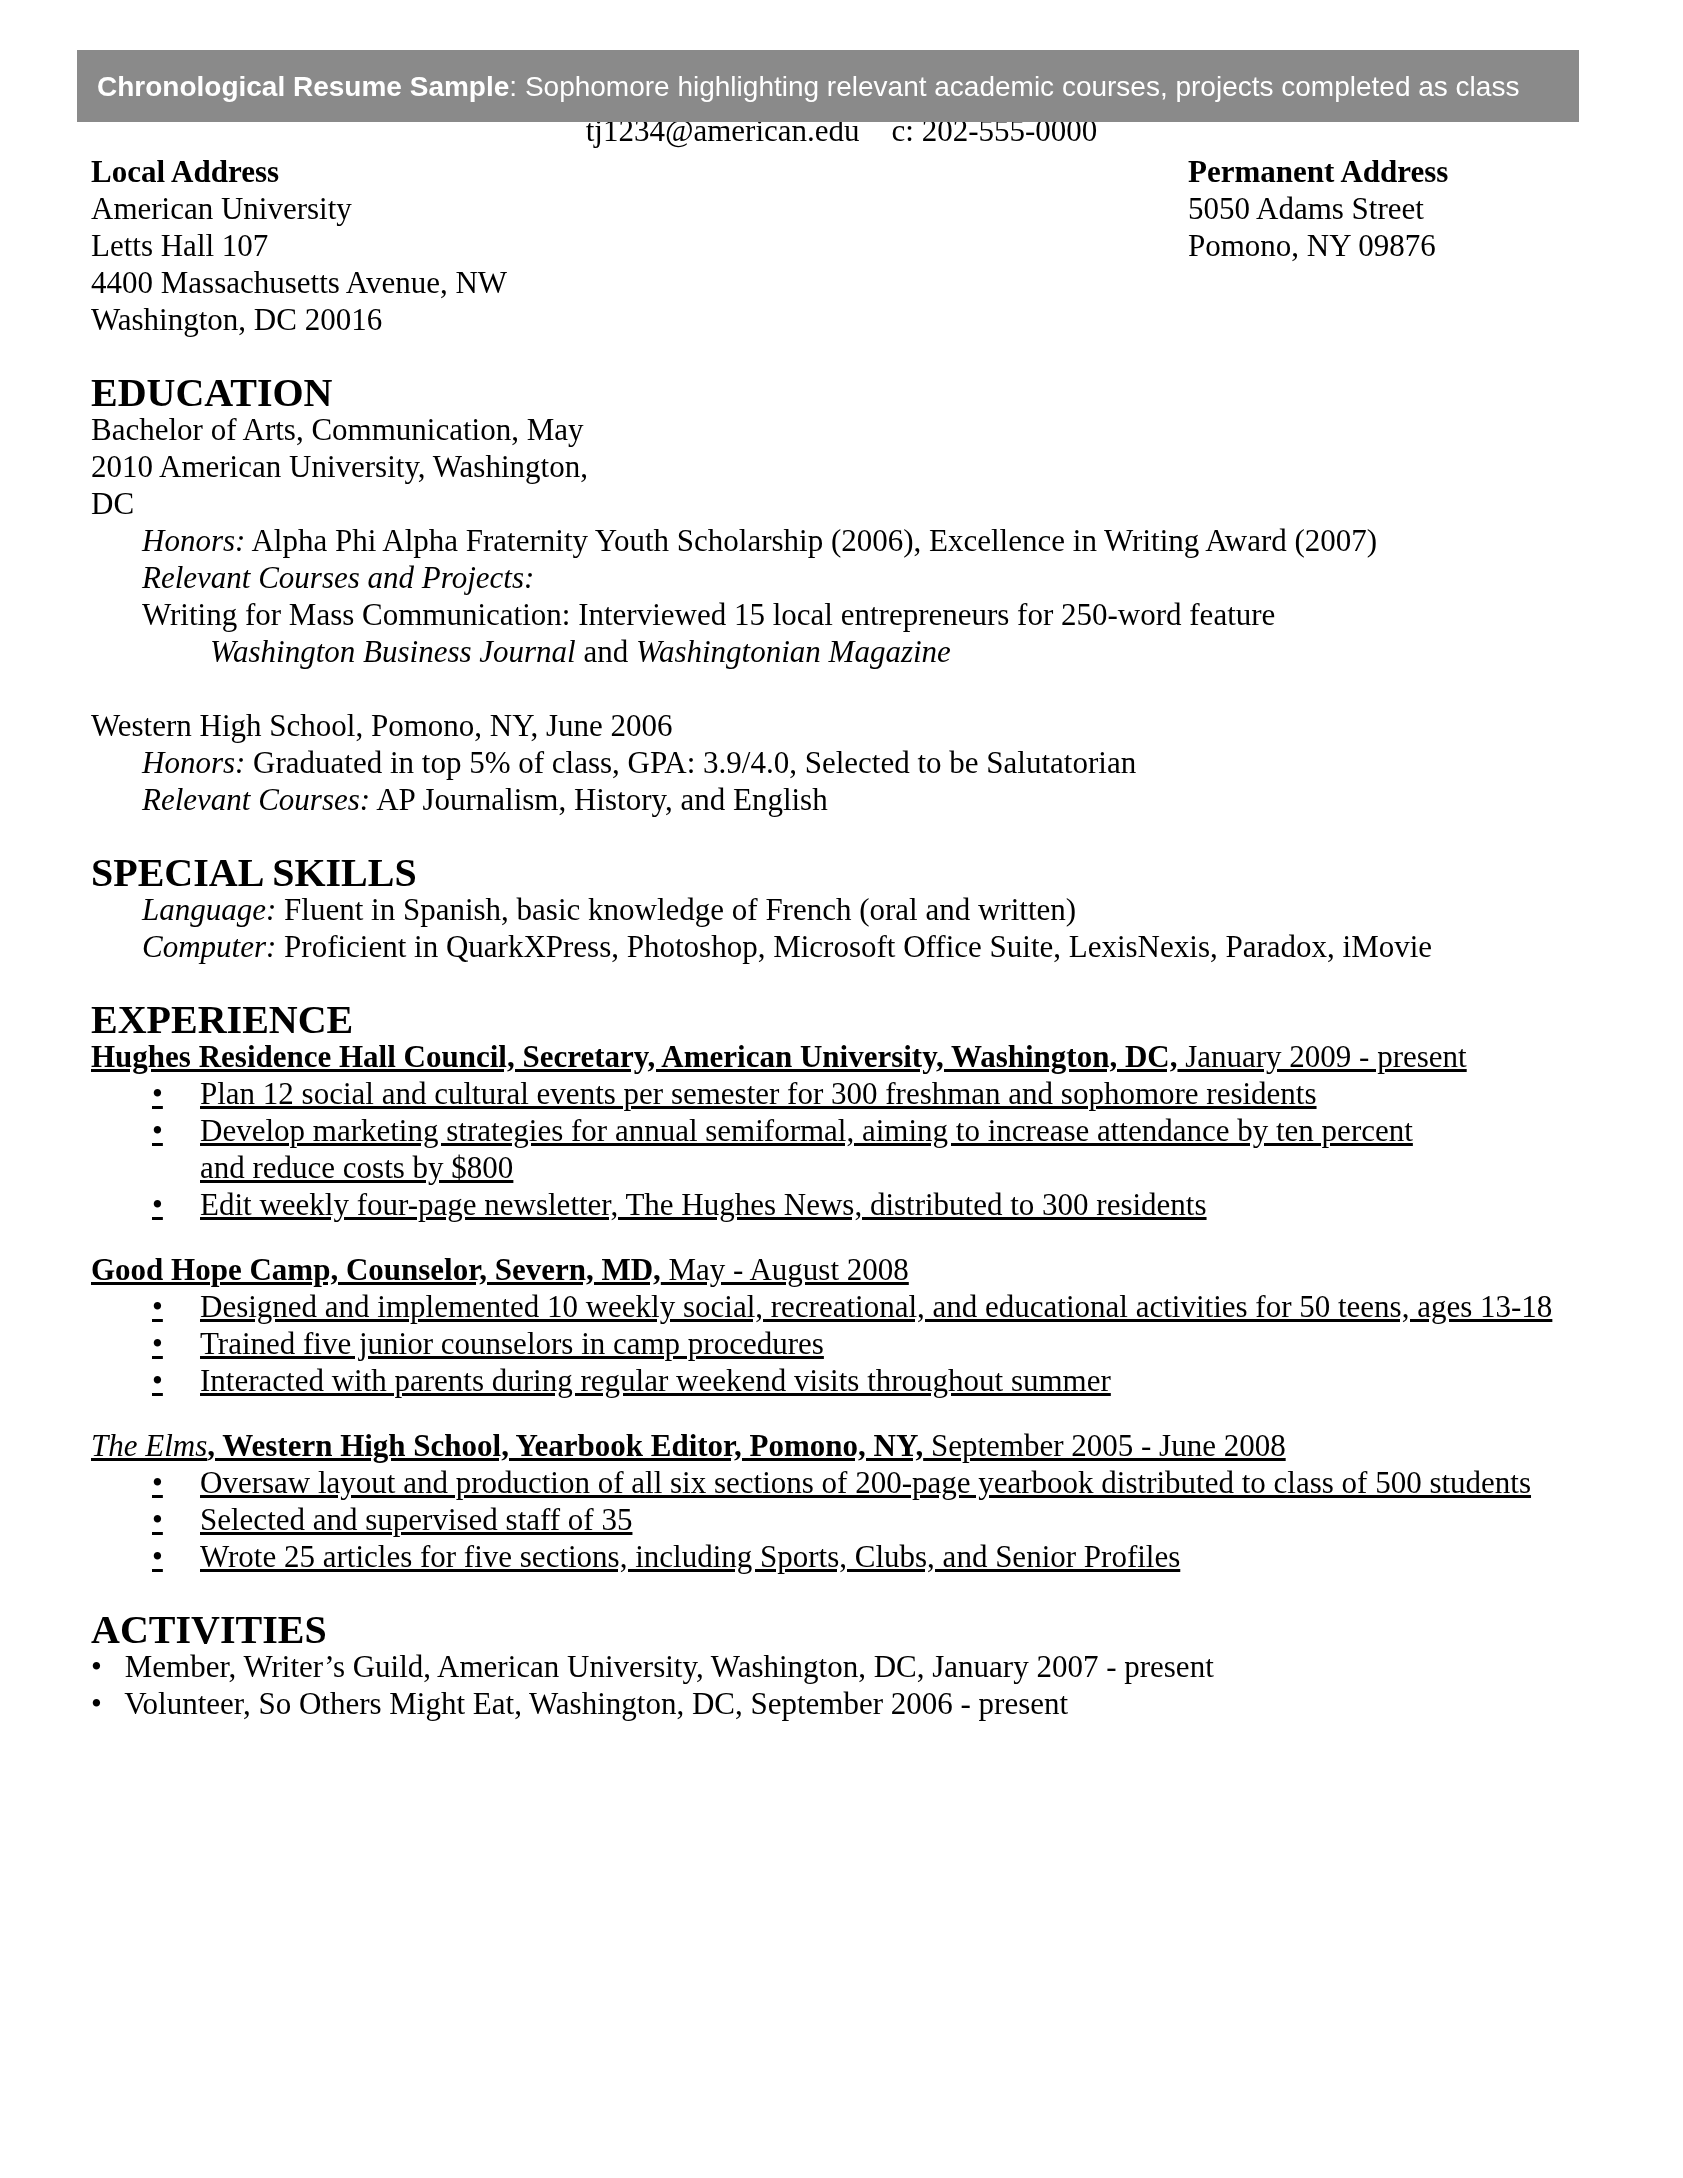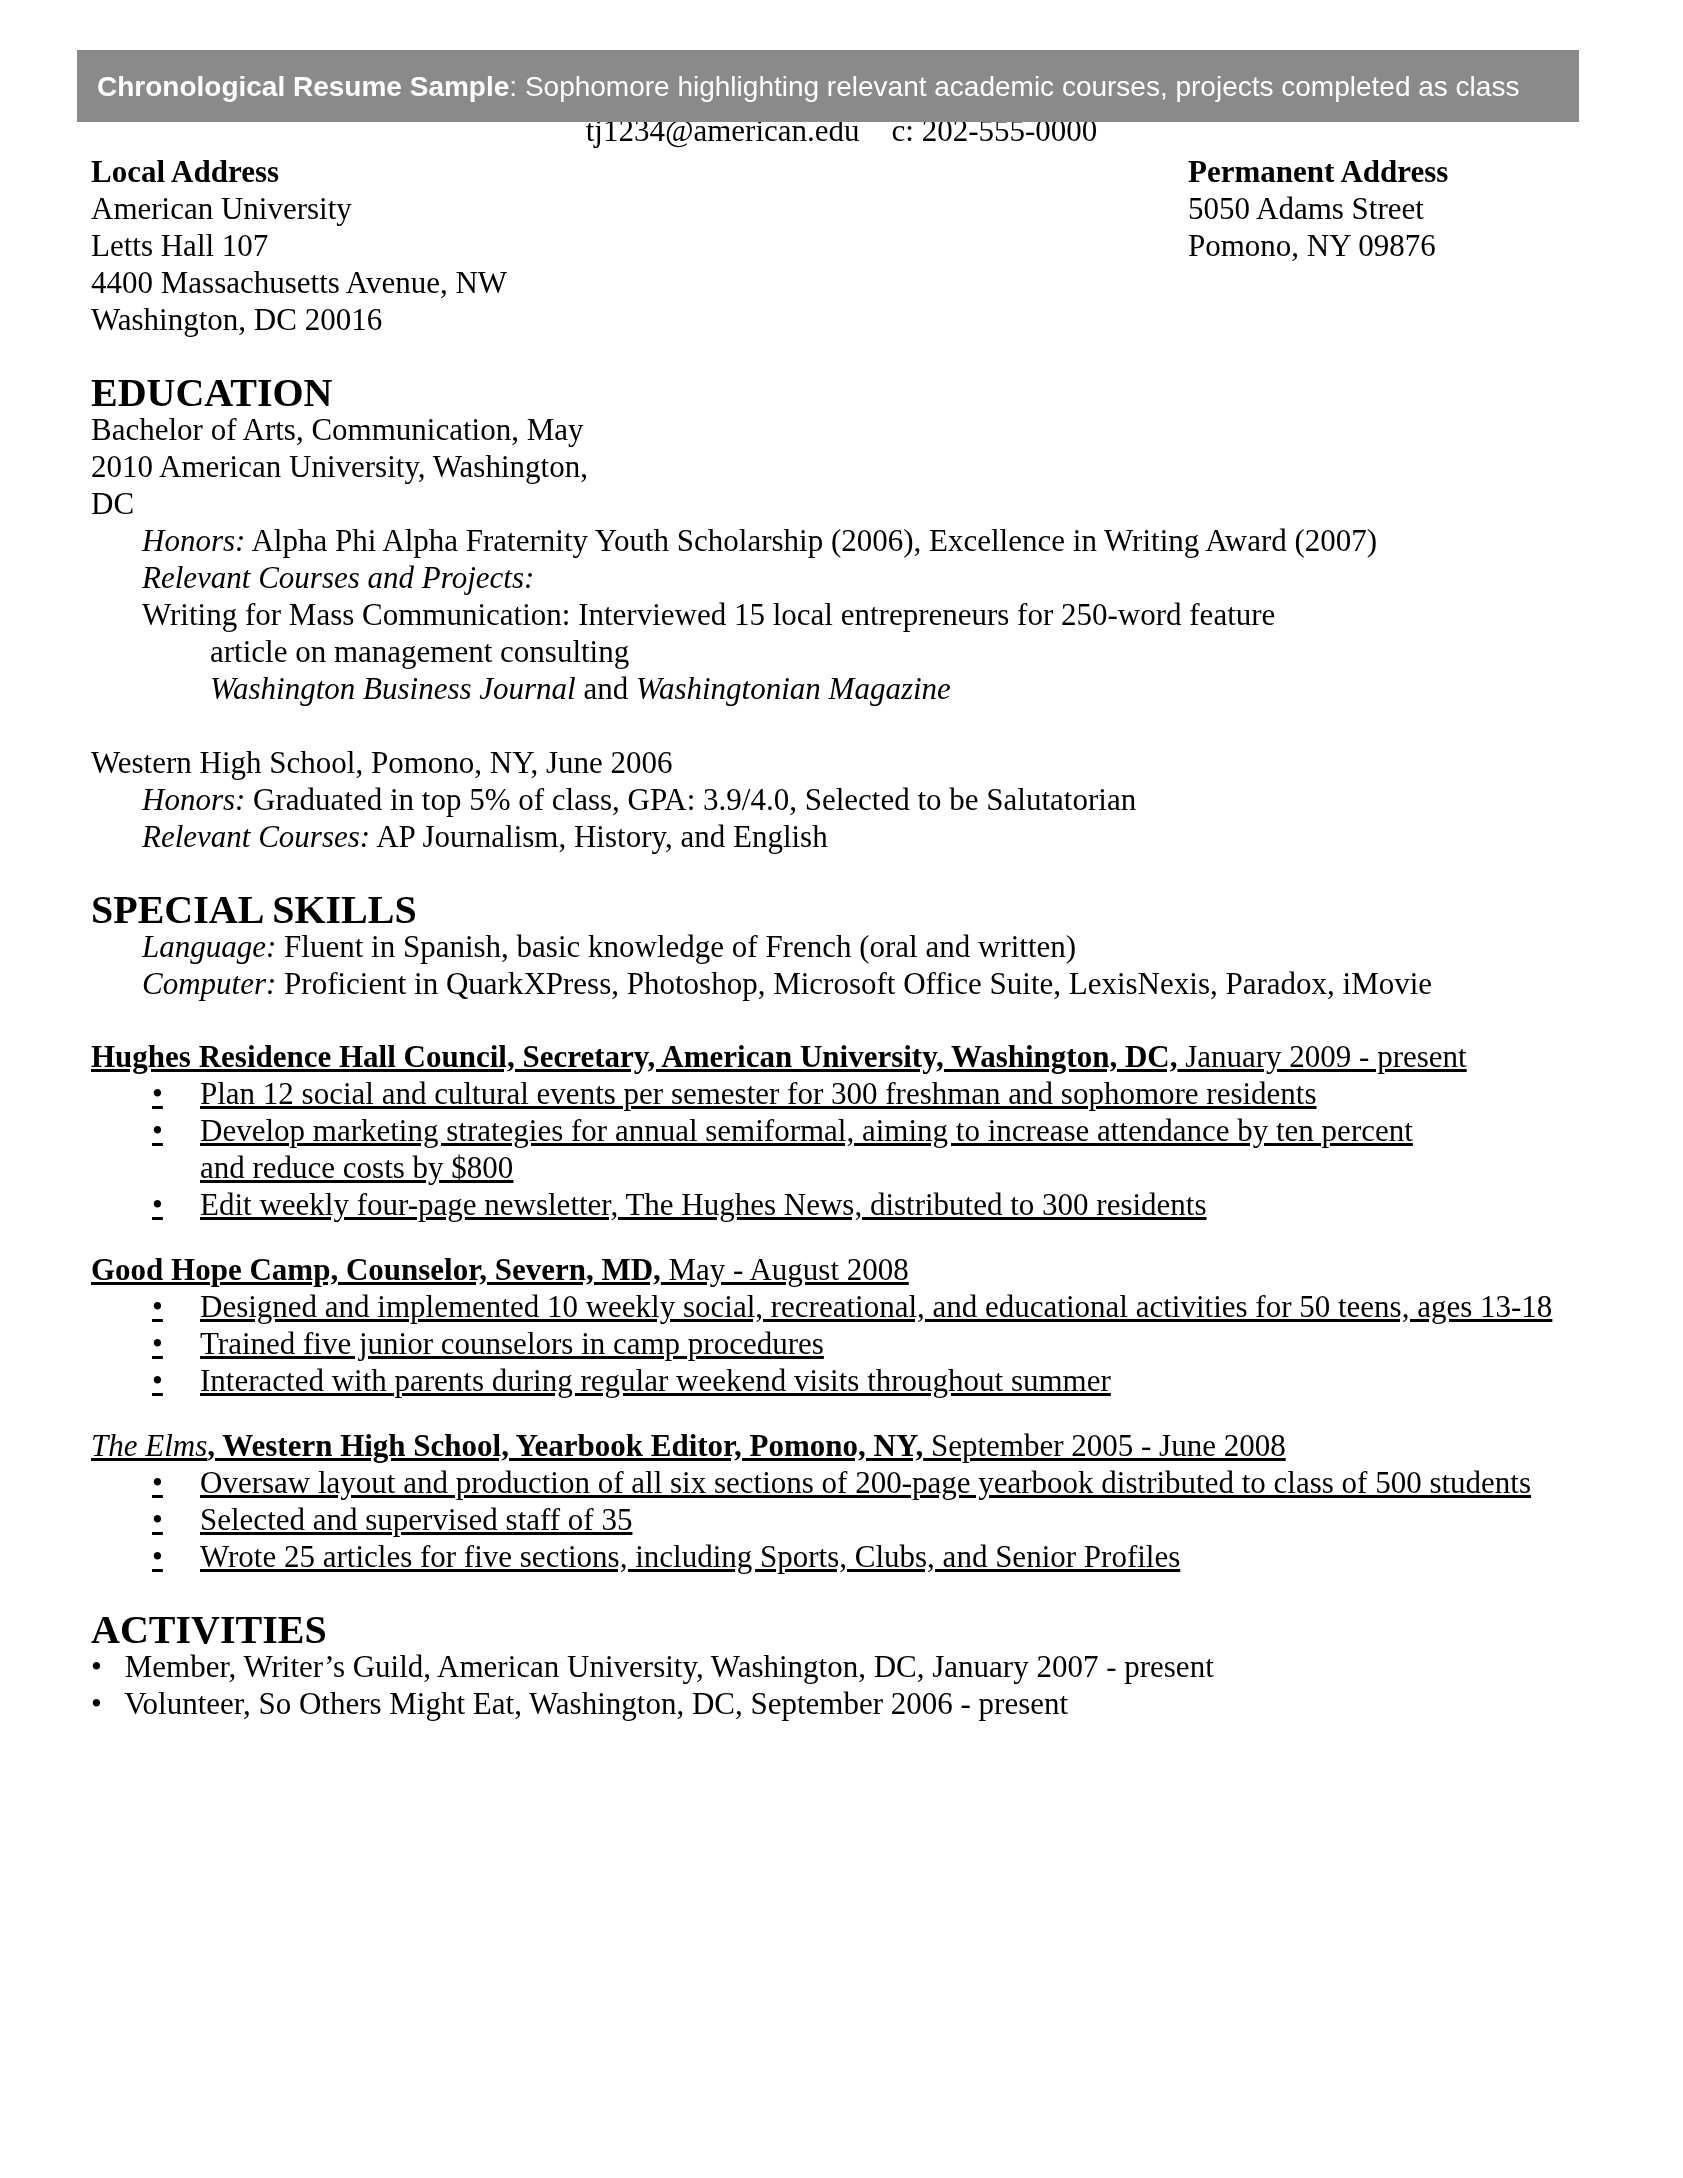--- a/index.html
+++ b/index.html
@@ -96,21 +96,20 @@
         <div>Bachelor of Arts, Communication, May</div>
         <div>2010 American University, Washington,</div>
         <div>DC</div>
         <div class="ind1">
           <span class="it">Honors:</span><span> Alpha Phi Alpha Fraternity Youth Scholarship (2006), Excellence in Writing Award (2007)</span>
         </div>
         <div class="ind1">
           <span class="it">Relevant Courses and Projects:</span>
         </div>
         <div class="ind1">Writing for Mass Communication: Interviewed 15 local entrepreneurs for 250-word feature</div>
-        <div class="ind2">article on management consulting</div>
         <div class="ind2">
           <span class="it">Washington Business Journal</span><span> and </span><span class="it">Washingtonian Magazine</span>
         </div>
       </div>
       <div class="gap1"></div>
       <div>
         <div>Western High School, Pomono, NY, June 2006</div>
         <div class="ind1">
           <span class="it">Honors:</span><span> Graduated in top 5% of class, GPA: 3.9/4.0, Selected to be Salutatorian</span>
         </div>
@@ -124,20 +123,21 @@
       <div class="sec-heading">SPECIAL SKILLS</div>
       <div class="ind1">
         <span class="it">Language:</span><span> Fluent in Spanish, basic knowledge of French (oral and written)</span>
       </div>
       <div class="ind1">
         <span class="it">Computer:</span><span> Proficient in QuarkXPress, Photoshop, Microsoft Office Suite, LexisNexis, Paradox, iMovie</span>
       </div>
     </div>
 
     <div class="body-col section">
+      <div class="sec-heading">EXPERIENCE</div>
 
       <div class="job">
         <div>
           <span class="b">Hughes Residence Hall Council, Secretary, American University, Washington, DC,</span><span> January 2009 - present</span>
         </div>
         <div class="brow">
           <span class="dot">•</span>
           <span class="btxt">Plan 12 social and cultural events per semester for 300 freshman and sophomore residents</span>
         </div>
         <div class="brow">

